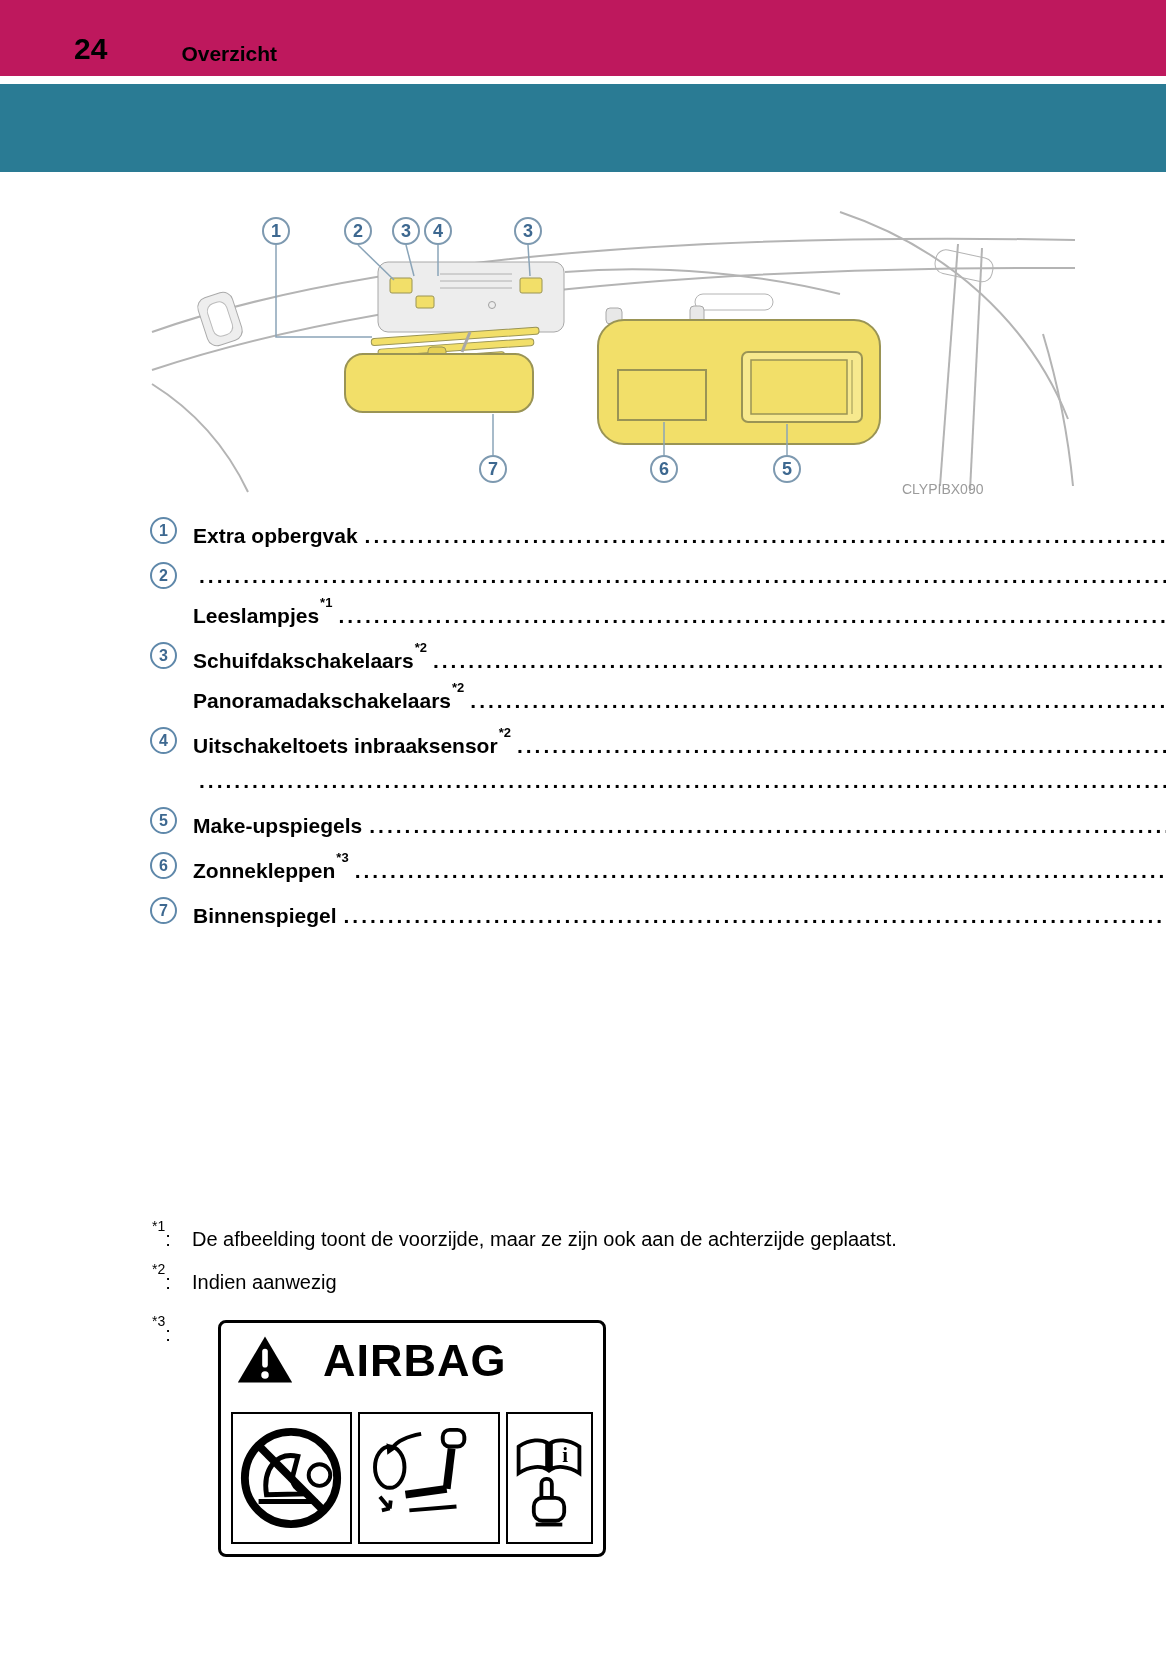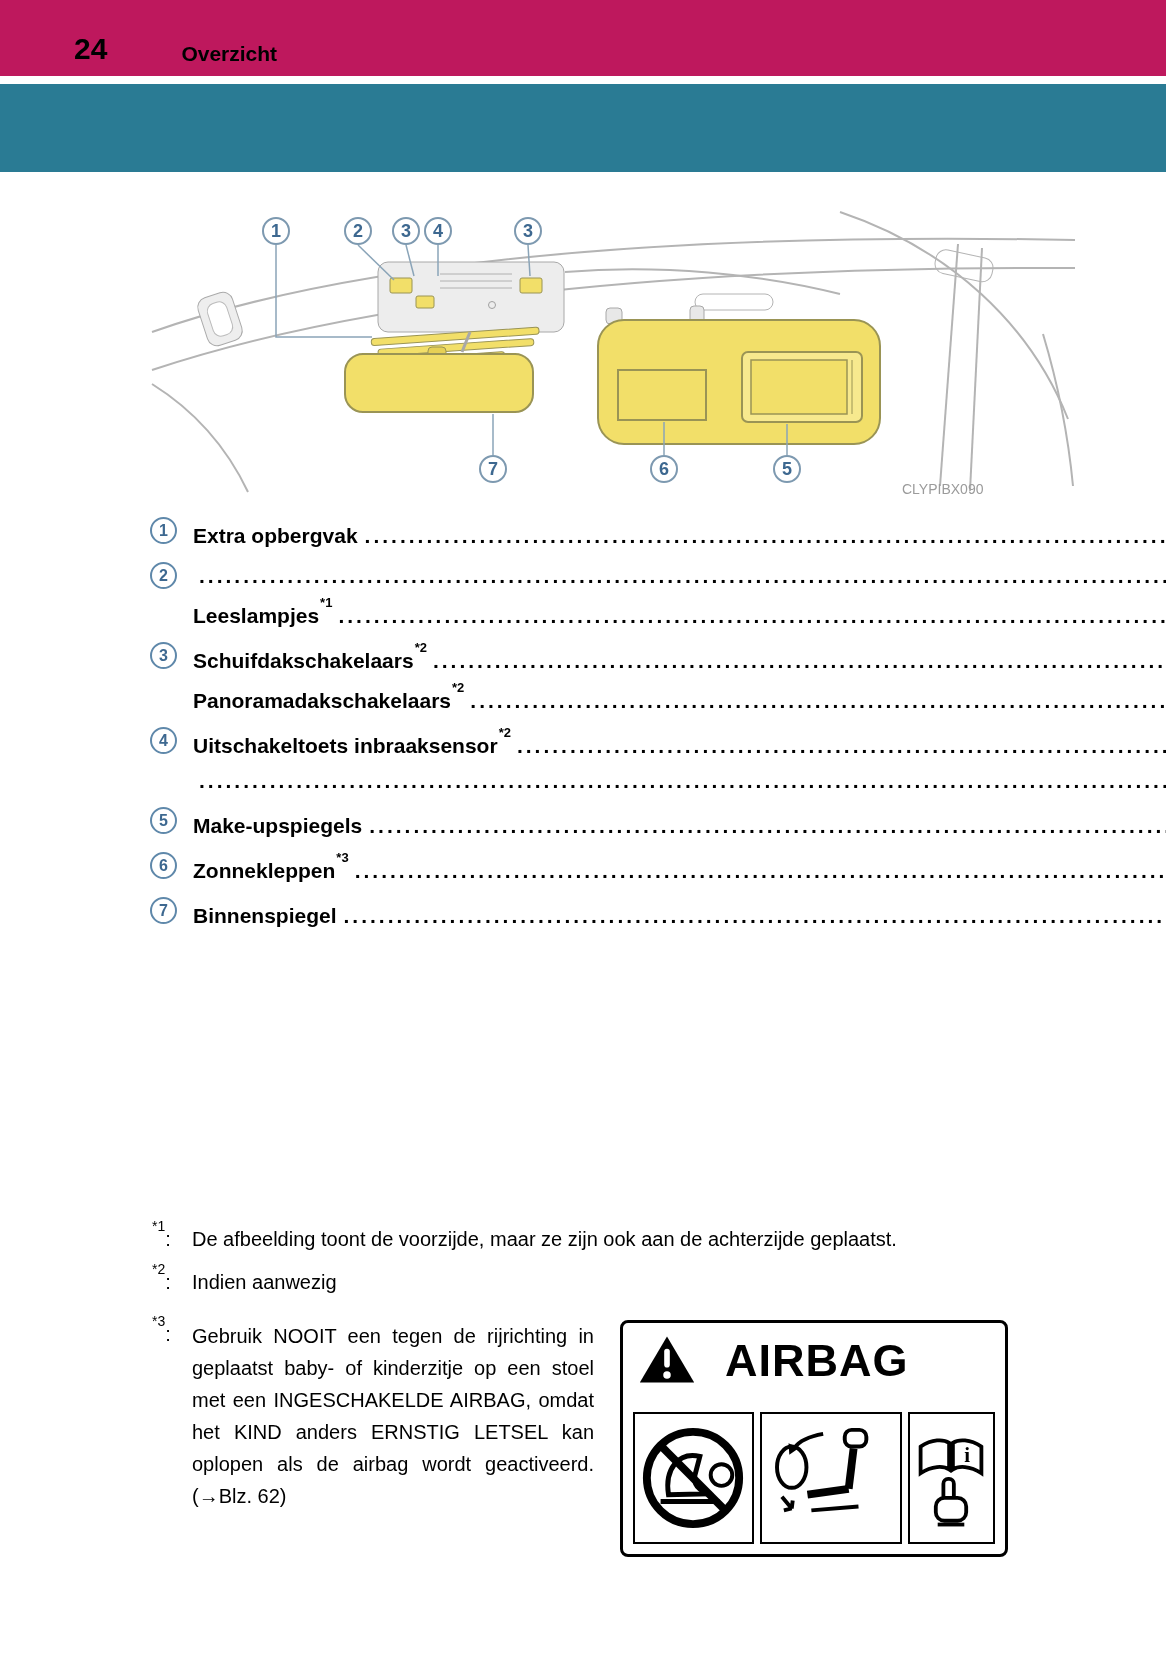--- a/index.html
+++ b/index.html
@@ -265,21 +265,20 @@
     <div class="fn-text">De afbeelding toont de voorzijde, maar ze zijn ook aan de achterzijde geplaatst.</div>
   </div>
 
   <div class="fn-row">
     <span class="fn-marker"><sup class="fn-sup">*2</sup><span>:</span></span>
     <div class="fn-text">Indien aanwezig</div>
   </div>
 
   <div class="fn3-wrap">
     <span class="fn-marker"><sup class="fn-sup">*3</sup><span>:</span></span>
-    <div class="fn3-text">Gebruik NOOIT een tegen de rijrichting in geplaatst baby- of kinderzitje op een stoel met een INGESCHAKELDE AIRBAG, omdat het KIND anders ERNSTIG LETSEL kan oplopen als de airbag wordt geactiveerd. (→Blz. 62)</div>
 
     <div class="airbag-label">
       <div class="al-header">
         <svg width="60" height="54" viewBox="0 0 64 56">
           <polygon points="32,3 61,52 3,52" fill="#000"></polygon>
           <rect x="29" y="16" width="6" height="20" rx="3" fill="#fff"></rect>
           <circle cx="32" cy="44" r="4" fill="#fff"></circle>
         </svg>
         <span class="al-title">AIRBAG</span>
       </div>

